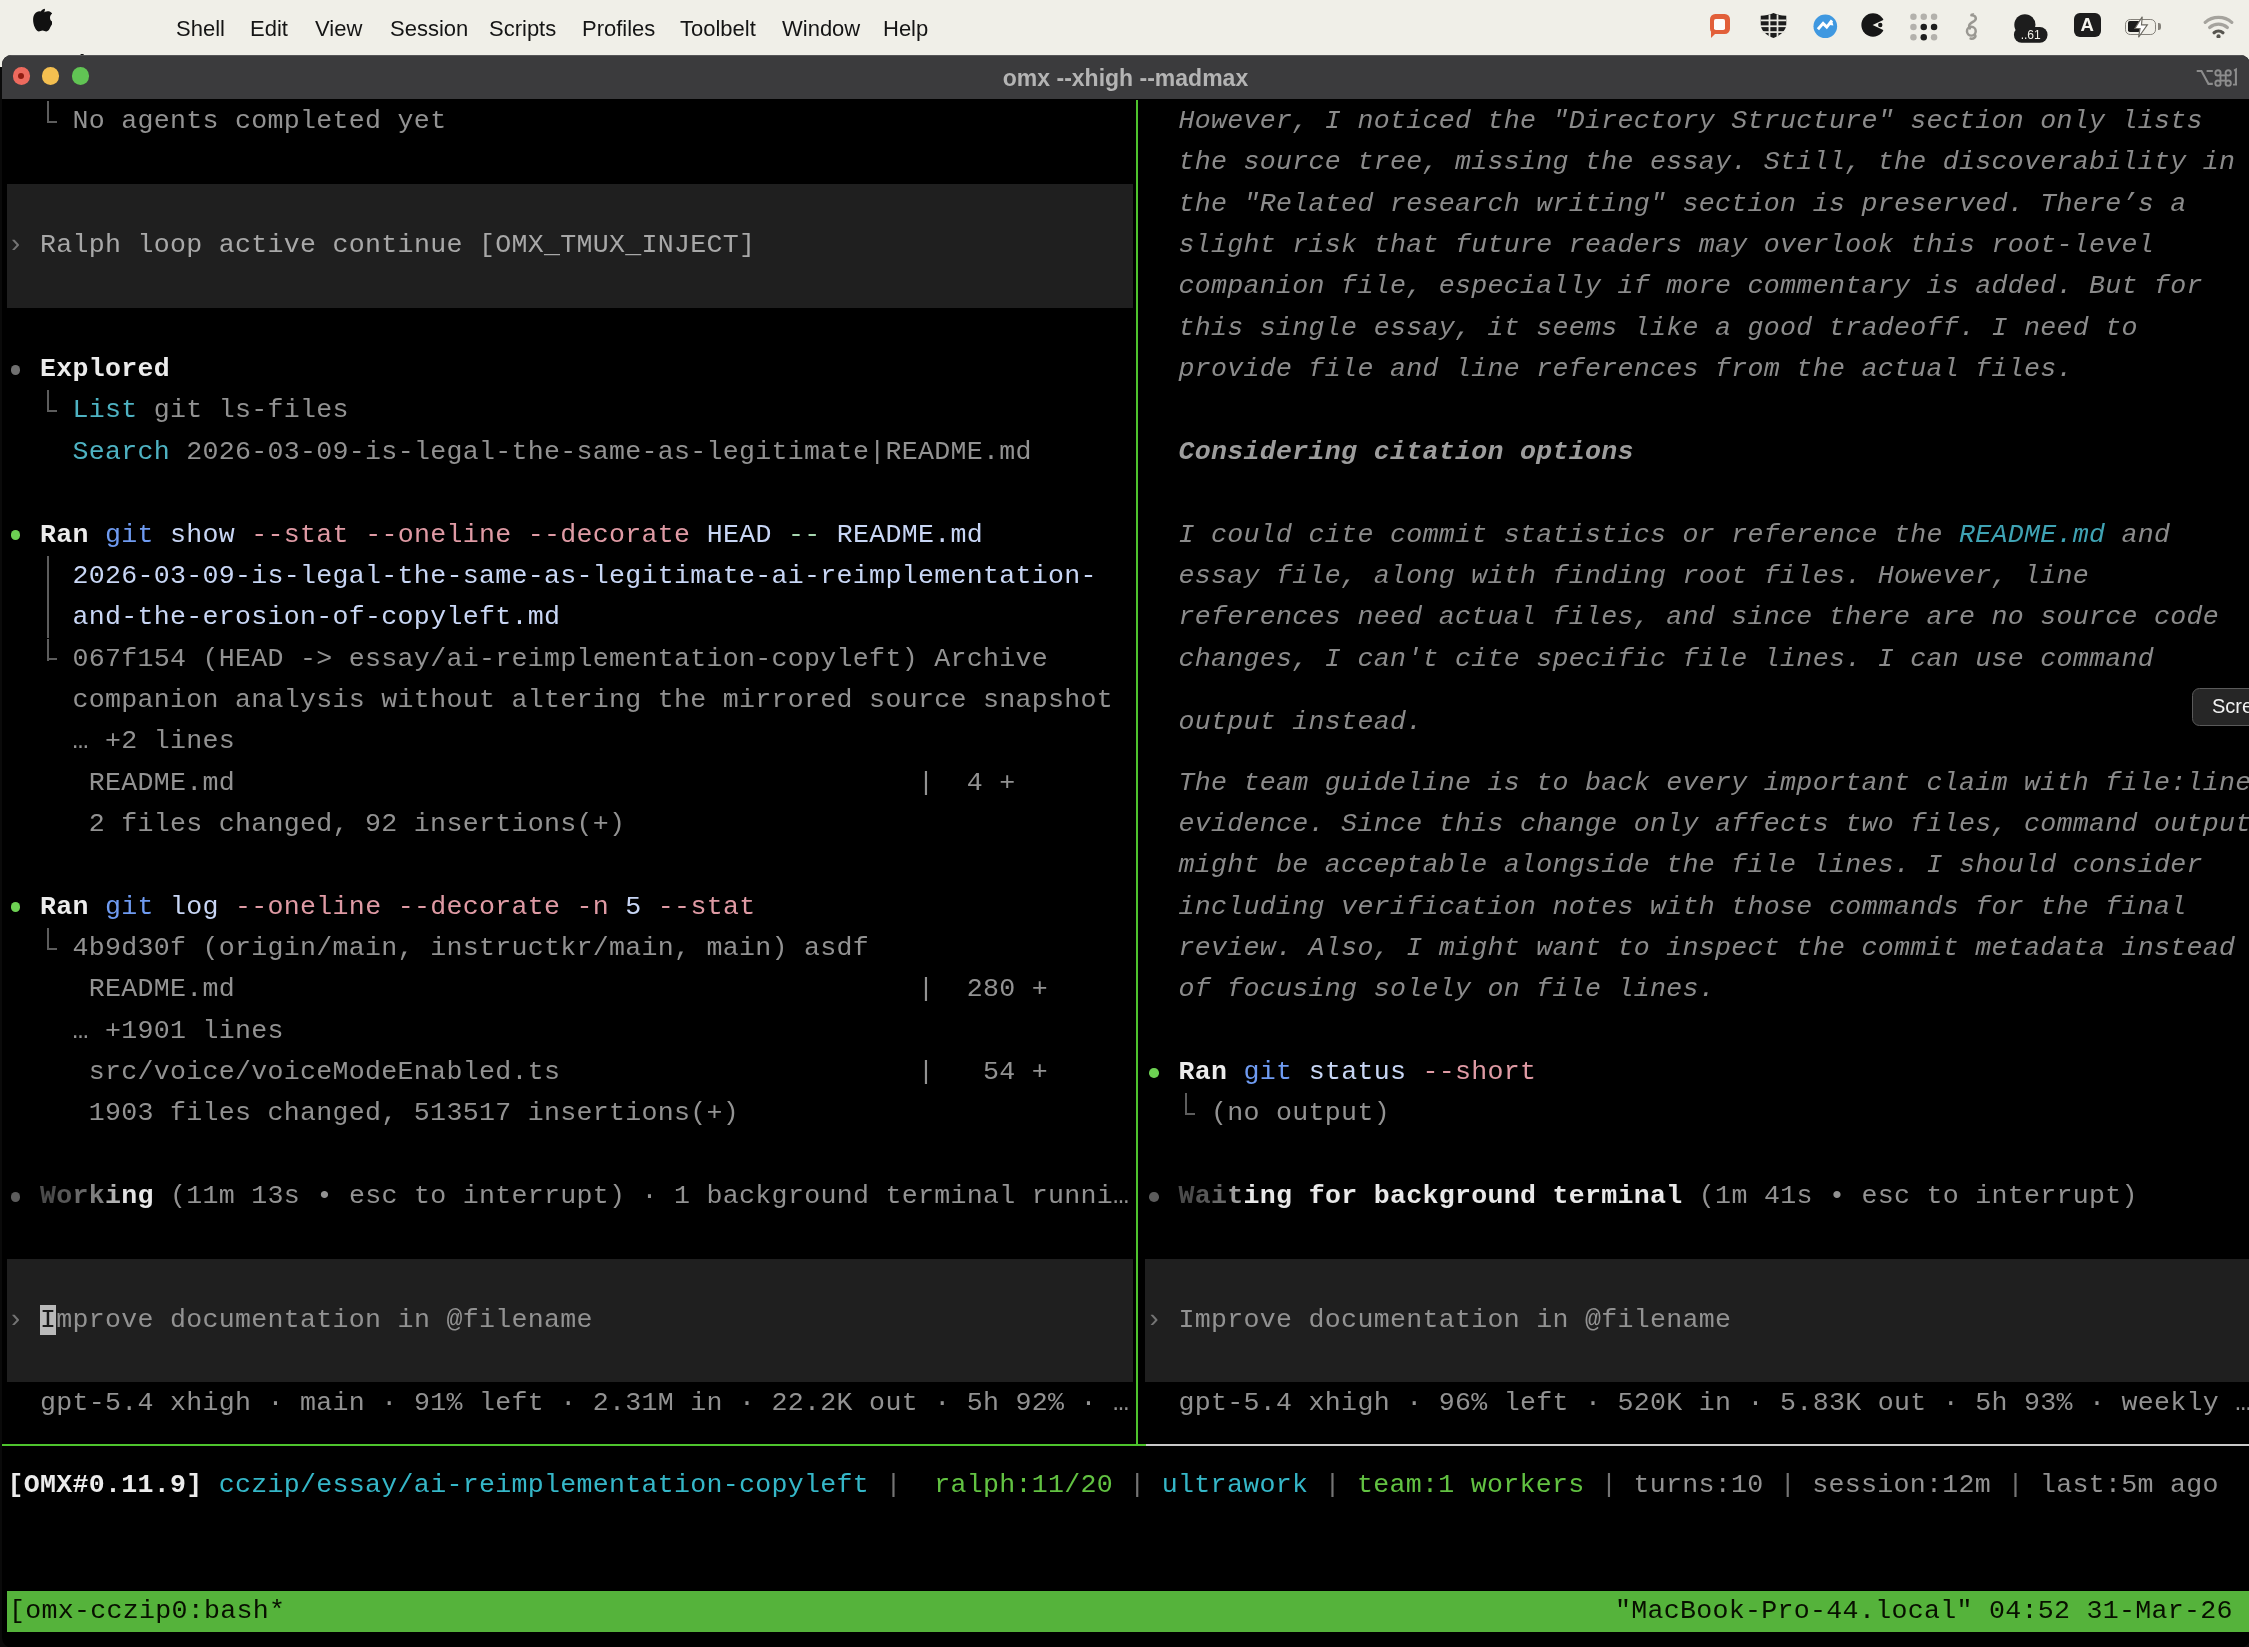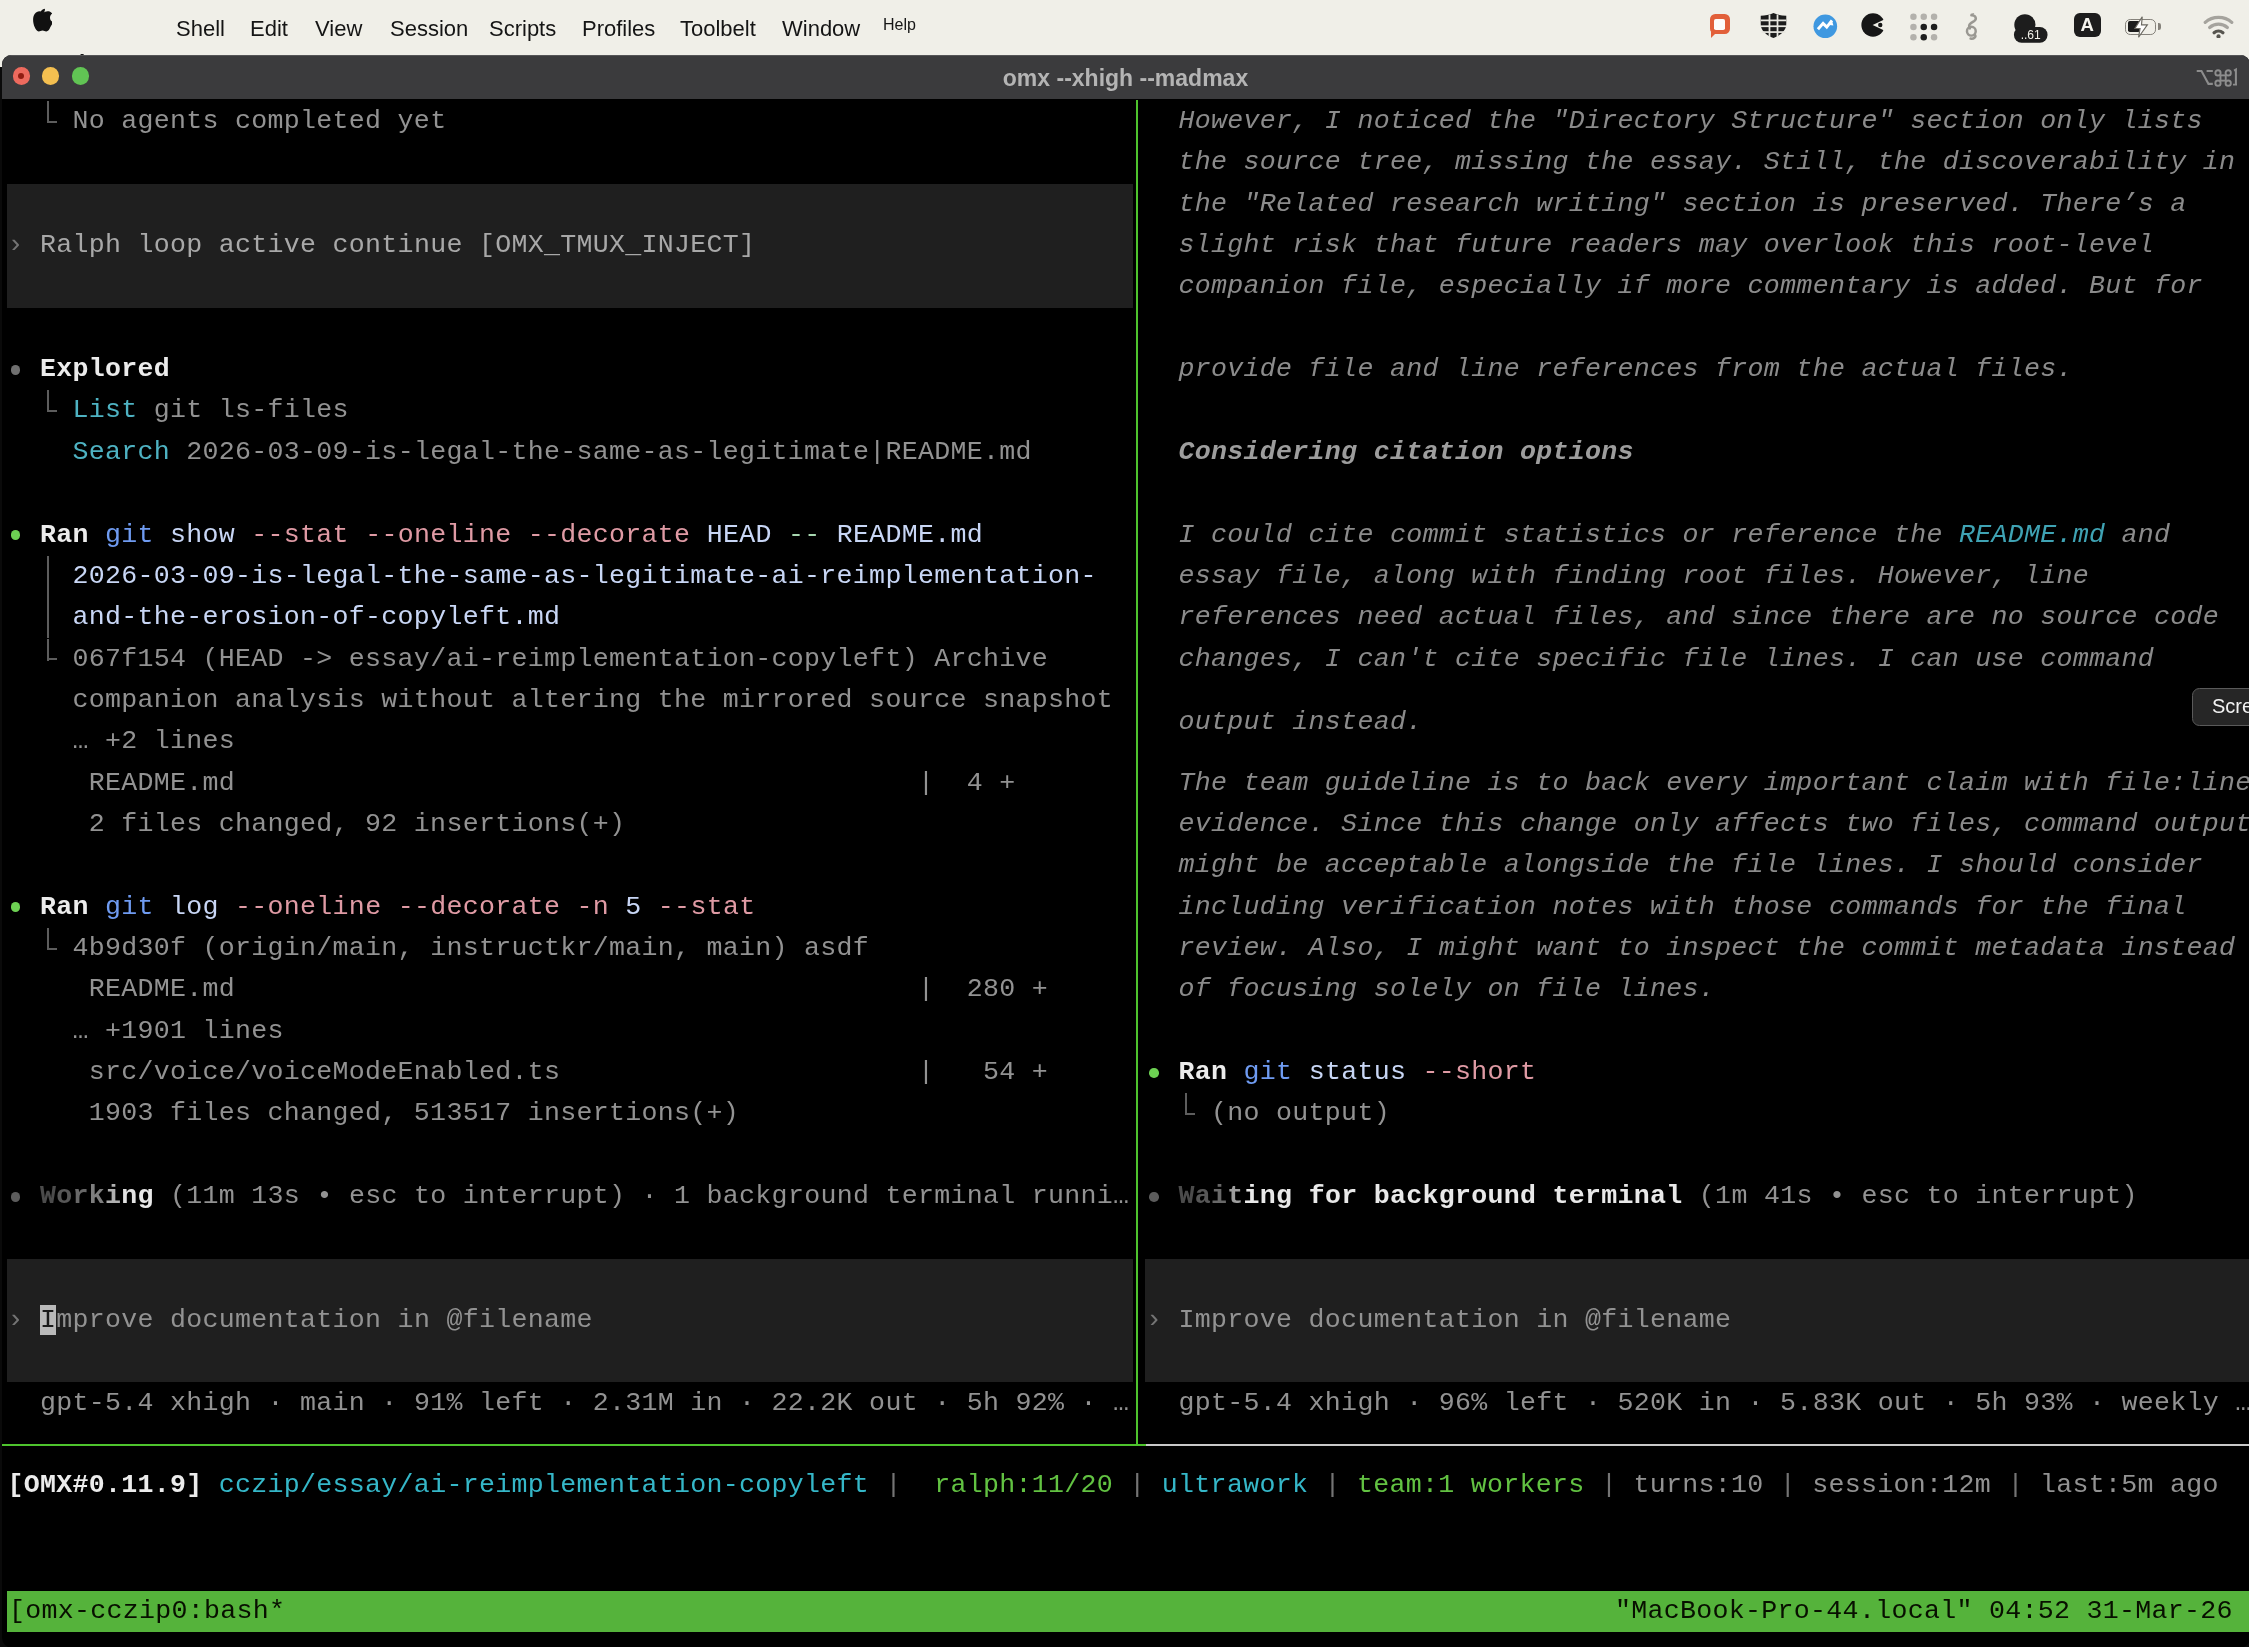--- a/index.html
+++ b/index.html
@@ -18,21 +18,21 @@
 </svg>
 <div class="mi" style="position:absolute;left:79px;top:15.5px;font-size:22.5px;font-weight:bold;color:#151515;margin-top:34px;">iTerm2</div>
 <div style="position:absolute;left:176px;top:15.5px;font-size:22px;color:#151515;">Shell</div>
 <div style="position:absolute;left:250px;top:15.5px;font-size:22px;color:#151515;">Edit</div>
 <div style="position:absolute;left:315px;top:15.5px;font-size:22px;color:#151515;">View</div>
 <div style="position:absolute;left:390px;top:15.5px;font-size:22px;color:#151515;">Session</div>
 <div style="position:absolute;left:489px;top:15.5px;font-size:22px;color:#151515;">Scripts</div>
 <div style="position:absolute;left:582px;top:15.5px;font-size:22px;color:#151515;">Profiles</div>
 <div style="position:absolute;left:680px;top:15.5px;font-size:22px;color:#151515;">Toolbelt</div>
 <div style="position:absolute;left:782px;top:15.5px;font-size:22px;color:#151515;">Window</div>
-<div style="position:absolute;left:883px;top:15.5px;font-size:16px;color:#151515;">Help</div>
+<div style="position:absolute;left:883px;top:15.5px;font-size:22px;color:#151515;">Help</div>
 
 <div style="position:absolute;left:1710px;top:14px;width:20px;height:20px;border:3.7px solid #e2603a;border-radius:5.2px;background:#e2603a;box-sizing:border-box;"></div>
 <div style="position:absolute;left:1714px;top:18.5px;width:11px;height:11px;background:#fdfdfb;border-radius:1.8px;"></div>
 <div style="position:absolute;left:1711px;top:32px;width:0;height:0;border-left:6.6px solid #e2603a;border-bottom:6.6px solid transparent;"></div>
 
 <svg style="position:absolute;left:1760px;top:13.3px;" width="27" height="25" viewBox="0 0 37 34">
  <path fill="#1c1c1c" d="M18.5 0 C24 2.5 30 3.5 36 3.5 L36 15 C36 24 28 31 18.5 34 C9 31 1 24 1 15 L1 3.5 C7 3.5 13 2.5 18.5 0 Z"></path>
  <g stroke="#e8e7e0" stroke-width="2.4">
   <line x1="13" y1="2" x2="13" y2="33"></line>
         <line x1="24" y1="2" x2="24" y2="33"></line>
@@ -160,20 +160,21 @@
 <div class="r" style="left:7.4px;top:1093px;">     <span style="color:#929292;">1903 files changed, 513517 insertions(+)</span></div>
 <div class="r" style="left:7.4px;top:1176px;">  <span style="color:#4b4b4b;font-weight:bold;">W</span><span style="color:#575757;font-weight:bold;">o</span><span style="color:#686868;font-weight:bold;">r</span><span style="color:#7e7e7e;font-weight:bold;">k</span><span style="color:#b0b0b0;font-weight:bold;">i</span><span style="color:#e2e2e2;font-weight:bold;">n</span><span style="color:#e9e9e9;font-weight:bold;">g</span> <span style="color:#929292;">(11m 13s • esc to interrupt) · 1 background terminal runni…</span></div>
 <div class="r" style="left:7.4px;top:1300px;"><span style="color:#747474;">›</span> <span style="color:#1a1a1a;background:#b9b9b9;">I</span><span style="color:#929292;">mprove documentation in @filename</span></div>
 <div class="r" style="left:7.4px;top:1383px;">  <span style="color:#929292;">gpt-5.4 xhigh · main · 91% left · 2.31M in · 22.2K out · 5h 92% · …</span></div>
 <div class="r" style="left:7.4px;top:1465px;"><span style="color:#ececec;font-weight:bold;">[OMX#0.11.9]</span> <span style="color:#35b7c8;">cczip/essay/ai-reimplementation-copyleft</span> <span style="color:#747474;">|</span>  <span style="color:#62c242;">ralph:11/20</span> <span style="color:#747474;">|</span> <span style="color:#35b7c8;">ultrawork</span> <span style="color:#747474;">|</span> <span style="color:#62c242;">team:1 workers</span> <span style="color:#747474;">|</span> <span style="color:#929292;">turns:10</span> <span style="color:#747474;">|</span> <span style="color:#929292;">session:12m</span> <span style="color:#747474;">|</span> <span style="color:#929292;">last:5m ago</span></div>
 <div class="r" style="left:1146px;top:101px;">  <span style="color:#8b8b8b;font-style:italic;">However, I noticed the "Directory Structure" section only lists</span></div>
 <div class="r" style="left:1146px;top:142px;">  <span style="color:#8b8b8b;font-style:italic;">the source tree, missing the essay. Still, the discoverability in</span></div>
 <div class="r" style="left:1146px;top:184px;">  <span style="color:#8b8b8b;font-style:italic;">the "Related research writing" section is preserved. There’s a</span></div>
 <div class="r" style="left:1146px;top:225px;">  <span style="color:#8b8b8b;font-style:italic;">slight risk that future readers may overlook this root-level</span></div>
 <div class="r" style="left:1146px;top:266px;">  <span style="color:#8b8b8b;font-style:italic;">companion file, especially if more commentary is added. But for</span></div>
+<div class="r" style="left:1146px;top:308px;">  <span style="color:#8b8b8b;font-style:italic;">this single essay, it seems like a good tradeoff. I need to</span></div>
 <div class="r" style="left:1146px;top:349px;">  <span style="color:#8b8b8b;font-style:italic;">provide file and line references from the actual files.</span></div>
 <div class="r" style="left:1146px;top:515px;">  <span style="color:#8b8b8b;font-style:italic;">I could cite commit statistics or reference the </span><span style="color:#3fa3b4;font-style:italic;">README.md</span><span style="color:#8b8b8b;font-style:italic;"> and</span></div>
 <div class="r" style="left:1146px;top:432px;">  <span style="color:#9d9d9d;font-style:italic;font-weight:bold;">Considering citation options</span></div>
 <div class="r" style="left:1146px;top:556px;">  <span style="color:#8b8b8b;font-style:italic;">essay file, along with finding root files. However, line</span></div>
 <div class="r" style="left:1146px;top:597px;">  <span style="color:#8b8b8b;font-style:italic;">references need actual files, and since there are no source code</span></div>
 <div class="r" style="left:1146px;top:639px;">  <span style="color:#8b8b8b;font-style:italic;">changes, I can't cite specific file lines. I can use command</span></div>
 <div class="r" style="left:1146px;top:680px;margin-top:22px;">  <span style="color:#8b8b8b;font-style:italic;">output instead.</span></div>
 <div class="r" style="left:1146px;top:763px;">  <span style="color:#8b8b8b;font-style:italic;">The team guideline is to back every important claim with file:line</span></div>
 <div class="r" style="left:1146px;top:804px;">  <span style="color:#8b8b8b;font-style:italic;">evidence. Since this change only affects two files, command output</span></div>
 <div class="r" style="left:1146px;top:845px;">  <span style="color:#8b8b8b;font-style:italic;">might be acceptable alongside the file lines. I should consider</span></div>

